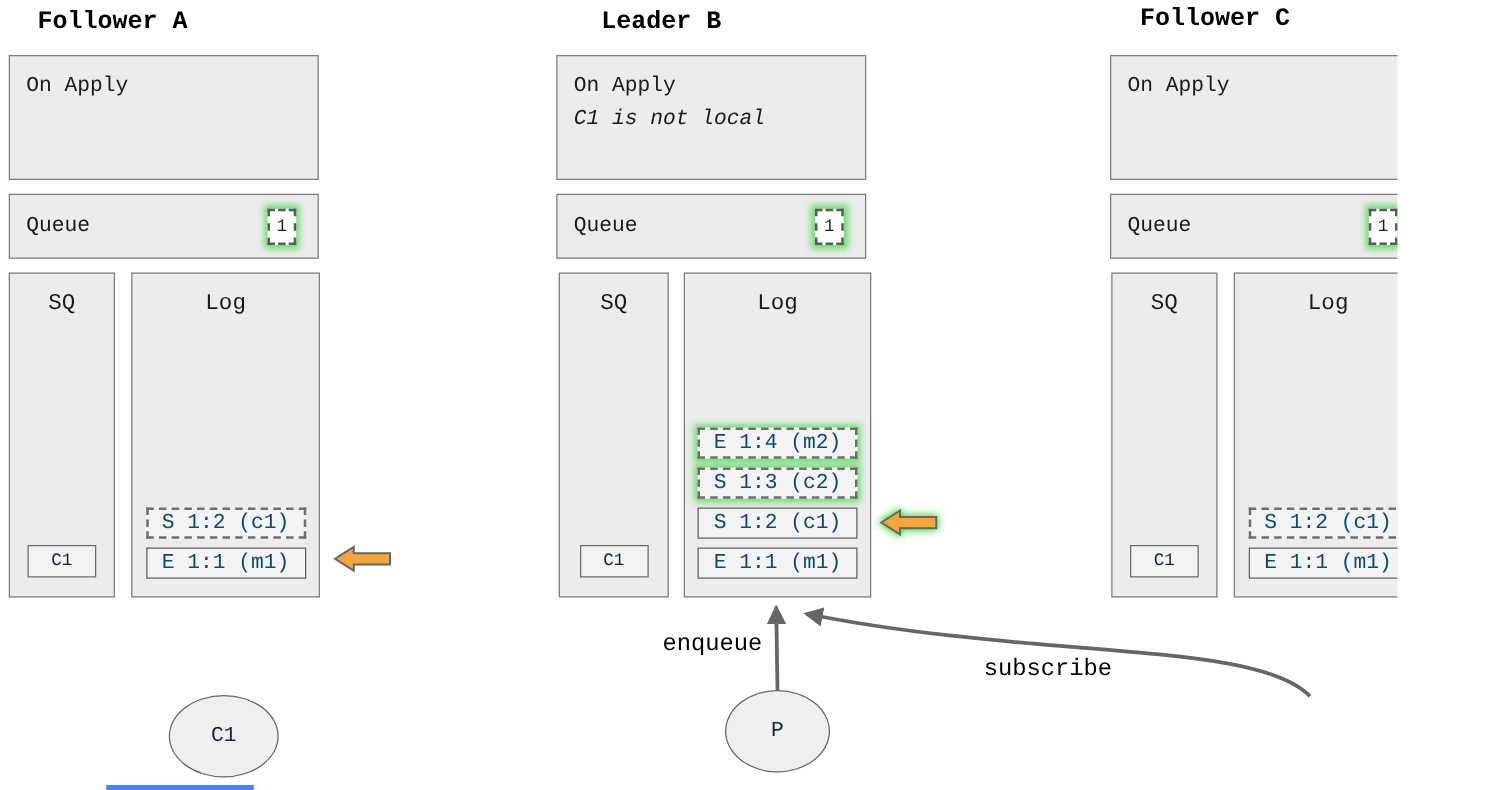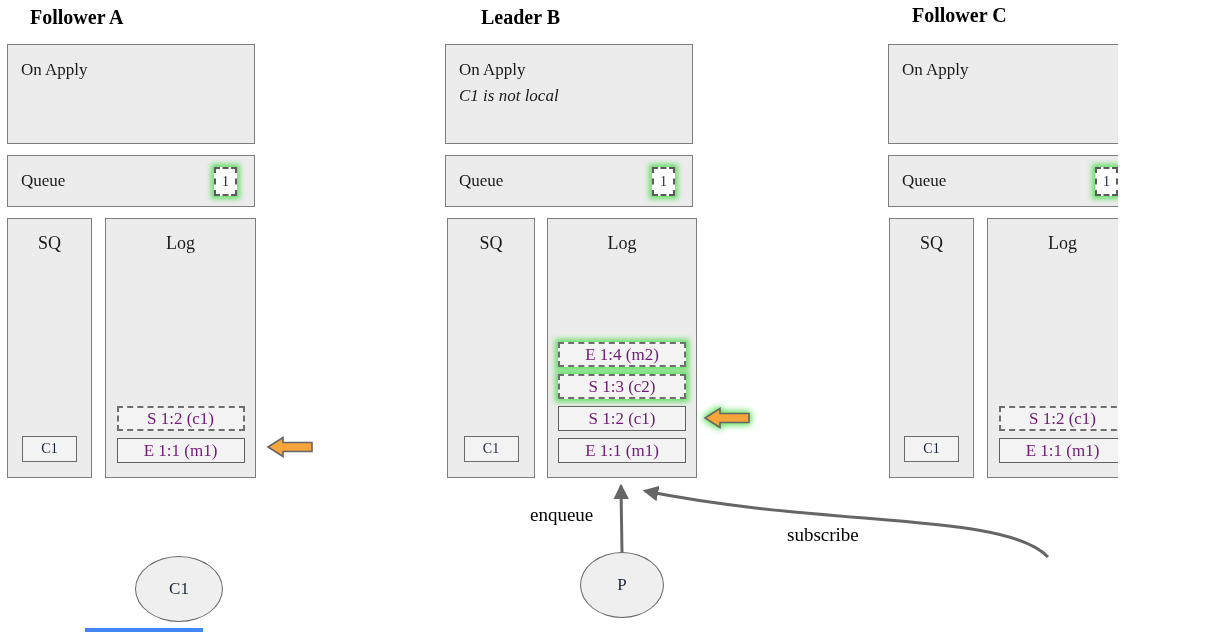--- a/index.html
+++ b/index.html
@@ -1,36 +1,36 @@
 <!DOCTYPE html>
 <html><head>
 <meta charset="utf-8">
 <style>
   html,body{margin:0;padding:0;background:#fff;}
   #canvas{position:relative;width:1118px;height:632px;background:#ffffff;overflow:hidden;
-          font-family:Liberation Serif, serif;color:#111;}
+          font-family:Liberation Mono, monospace;color:#111;}
   .abs{position:absolute;box-sizing:border-box;}
   .node-title{font-size:20px;font-weight:bold;color:#000;white-space:nowrap;}
   .big-box{background:#ececec;border:1.6px solid #7d7d7d;}
   .onapply-text{padding:12px 0 0 13px;font-size:17px;line-height:26px;color:#1a1a1a;}
   .onapply-text .ital{font-style:italic;}
   .queue-box{display:flex;align-items:center;}
   .queue-label{font-size:17px;margin-left:13px;color:#1a1a1a;}
   .queue-badge{position:absolute;left:206px;top:11px;width:23px;height:29px;background:#ffffff;
                border:2px dashed #5a5a5a;box-sizing:border-box;display:flex;align-items:center;justify-content:center;
                font-size:14px;color:#16243a;box-shadow:0 0 5px 3px rgba(85,220,85,0.85);}
   .sq-box{display:flex;flex-direction:column;align-items:center;}
   .inner-label{font-size:18px;color:#1a1a1a;margin-top:14px;}
   .spacer{flex:1;}
   .sq-item{width:55px;height:26px;margin-bottom:15px;background:#f3f3f3;border:1.6px solid #6b6b6b;
            display:flex;align-items:center;justify-content:center;font-size:14px;color:#16243a;box-sizing:border-box;}
   .log-box{display:flex;flex-direction:column;align-items:center;justify-content:flex-end;}
   .log-entries{display:flex;flex-direction:column;gap:7px;margin-bottom:14px;width:100%;align-items:center;}
   .log-entry{width:128px;height:25px;background:#f3f3f3;border:1.6px solid #5f5f5f;box-sizing:border-box;
-             display:flex;align-items:center;justify-content:center;font-size:17px;color:#701a75;}
+             display:flex;align-items:center;justify-content:center;font-size:17px;color:#0c4a6e;}
   .log-entry.dashed{border:2px dashed #6e6e6e;}
   .glow{box-shadow:0 0 5px 3px rgba(85,220,85,0.85);}
   .actor{background:#efefef;border:1.6px solid #666;border-radius:50%;
          display:flex;align-items:center;justify-content:center;font-size:17px;color:#16243a;}
   .conn-label{font-size:19px;color:#000;white-space:nowrap;margin-left:32px;}
   .arrow-glow{filter:drop-shadow(0 0 3px rgba(85,224,85,0.9)) drop-shadow(0 0 3px rgba(85,224,85,0.8));}
   svg{display:block;overflow:visible;}
   .overlay{pointer-events:none;}
   .blue-bar{background:#4285f4;}
 </style>

